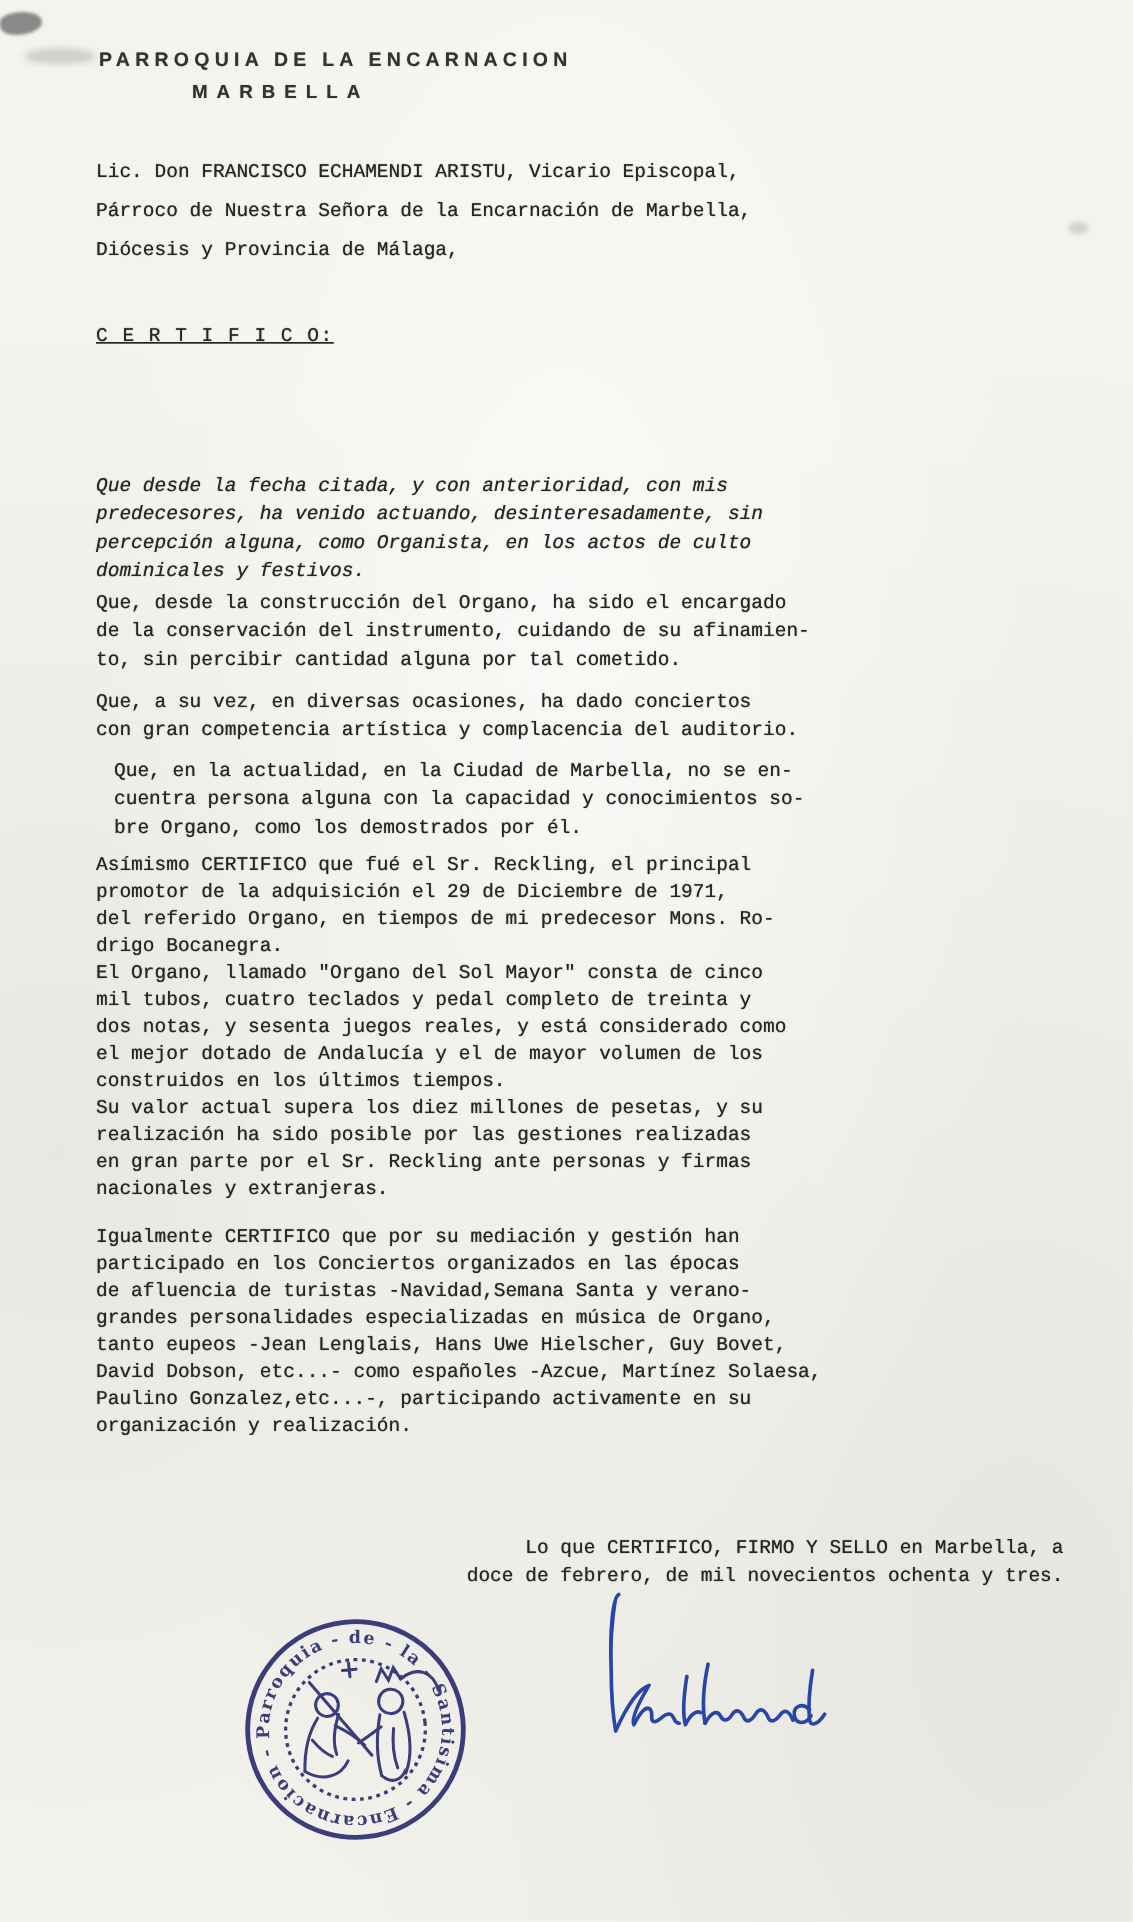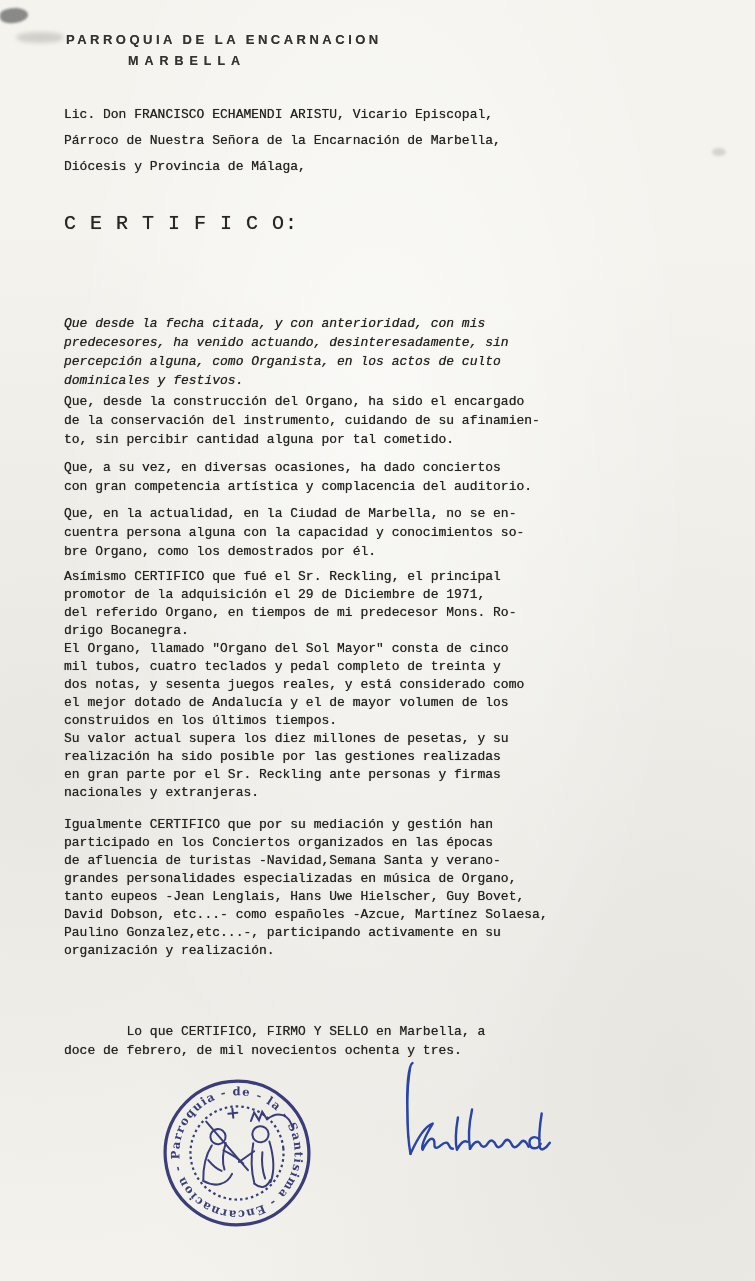--- a/index.html
+++ b/index.html
@@ -31,30 +31,30 @@
     text-shadow:0 0 .6px rgba(40,40,40,.6);
   }
   
   .tw{
     position:absolute;left:64px;right:46px;
     font-size:13px;line-height:19px;color:#262522;
     white-space:pre-wrap;
     text-shadow:0 0 .7px rgba(30,30,30,.75);
   }
   .intro{top:102px;line-height:26px;}
-  .heading{top:214px;font-size:20px;letter-spacing:1px;}
+  .heading{top:214px;font-size:13px;letter-spacing:1px;text-decoration:underline;}
   .p1{top:242px;}
   .p2{top:314px;font-style:italic;}
   .p3{top:392px;font-family:Liberation Mono, monospace;}
   .p4{top:458px;}
-  .p5{top:504px;}
+  .p5{top:504px;margin-left:12px;}
   .p6{top:568px;line-height:18px;}
   .p7{top:816px;line-height:18px;}
   .p8{top:958px;}
-  .closing{top:1022px;}
+  .closing{top:1022px;text-align:right;}
   
   .seal{
     position:absolute;left:146px;top:1070px;width:182px;height:166px;
     transform:rotate(-6deg);opacity:.92;
   }
   .signature{
     position:absolute;left:360px;top:1056px;width:212px;height:118px;
     opacity:.95;
   }
   

